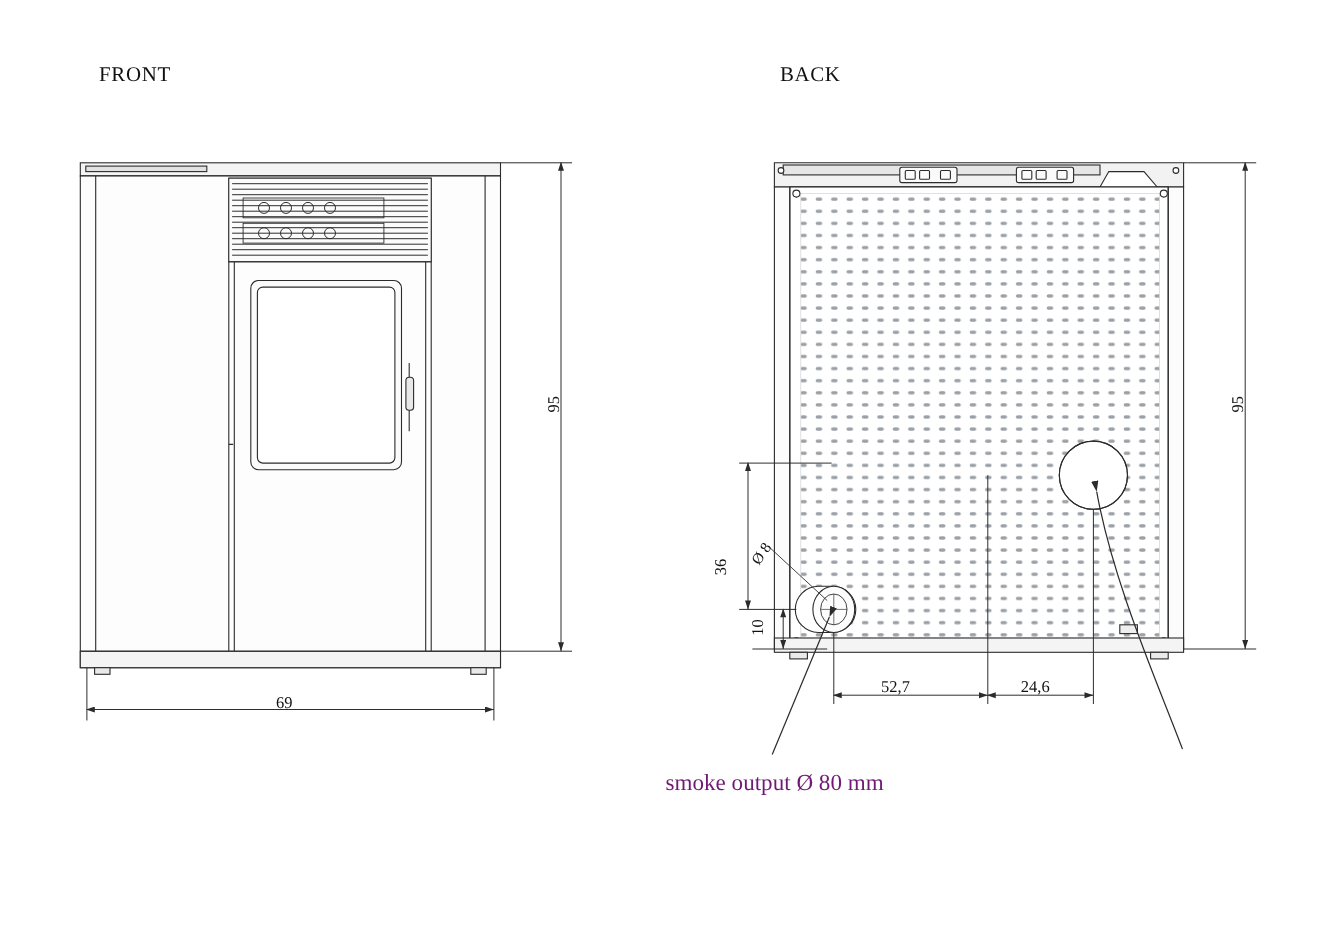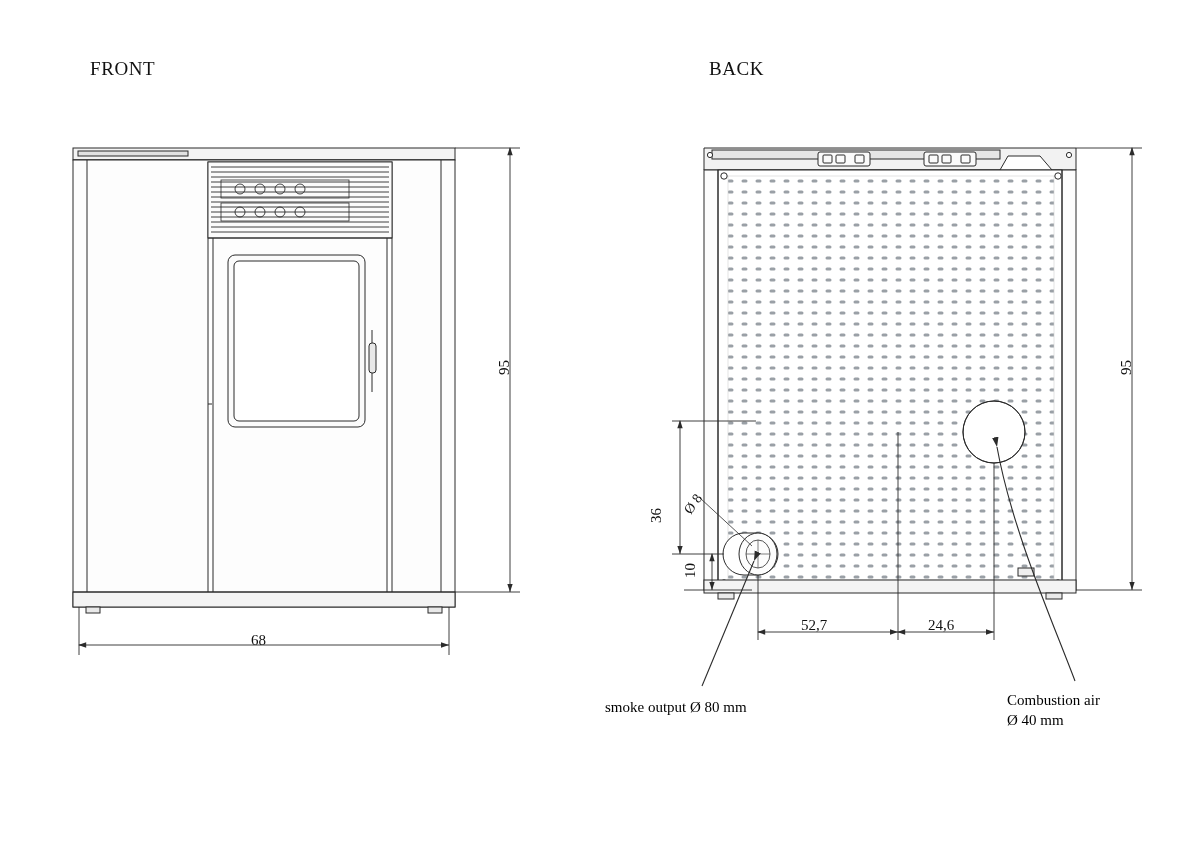--- a/index.html
+++ b/index.html
@@ -34,22 +34,22 @@
     letter-spacing: 0.6px;
     color: #111;
     white-space: nowrap;
   }
   #front-title { left: 78px; top: 58px; }
   #back-title  { left: 697px; top: 58px; font-family: Liberation Serif, serif; }
 
   .callout-label {
     position: absolute;
     font-family: "Liberation Serif", serif;
-    font-size: 15px;
-    color: #000000;
+    font-size: 21px;
+    color: #701a75;
     line-height: 1.35;
     white-space: pre-line;
   }
   #smoke-label { left: 593px; top: 697px; }
   #air-label   { left: 995px; top: 690px; width: 160px; }
 
   .dim-text {
     position: absolute;
     font-family: "Liberation Serif", serif;
     font-size: 15px;
@@ -253,26 +253,24 @@
 
     <g stroke="#2b2b2b" stroke-width="1.1" fill="none">
       <path d="M742,561 L690,686" marker-start="url(#arrS)"></path>
       <path d="M985,447 C1000,530 1040,620 1063,681" marker-start="url(#arrS)"></path>
     </g>
   </svg>
 
   <div class="view-title" id="front-title">FRONT</div>
   <div class="view-title" id="back-title">BACK</div>
 
-  <div class="dim-text" id="dim-79">68</div>
+  <div class="dim-text" id="dim-79">69</div>
   <div class="dim-text" id="dim-95-front">95</div>
   <div class="dim-text" id="dim-95-back">95</div>
   <div class="dim-text" id="dim-36">36</div>
   <div class="dim-text" id="dim-10">10</div>
   <div class="dim-text" id="dim-d8">Ø 8</div>
   <div class="dim-text" id="dim-305">52,7</div>
   <div class="dim-text" id="dim-195">24,6</div>
 
   <div class="callout-label" id="smoke-label">smoke output Ø 80 mm</div>
-  <div class="callout-label" id="air-label">Combustion air
-Ø 40 mm</div>
 
 </div>
 
 </body></html>

